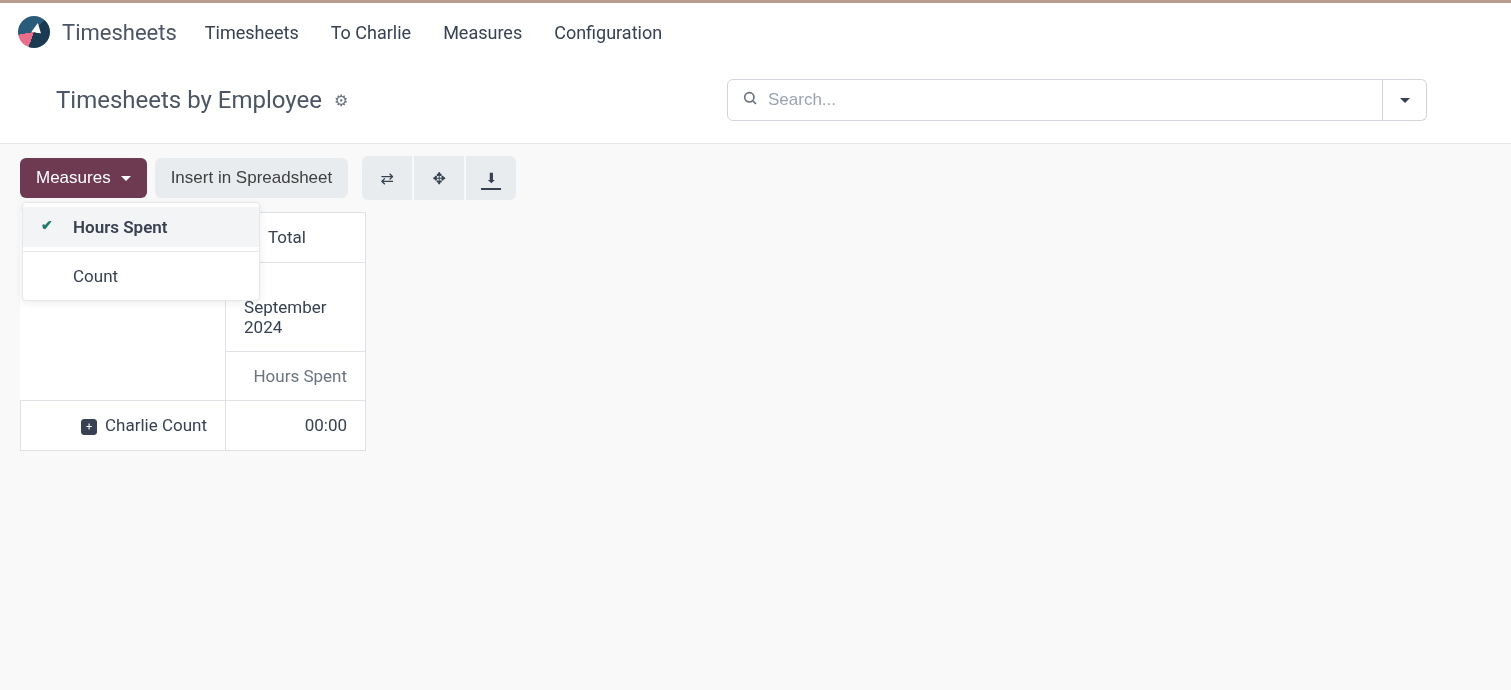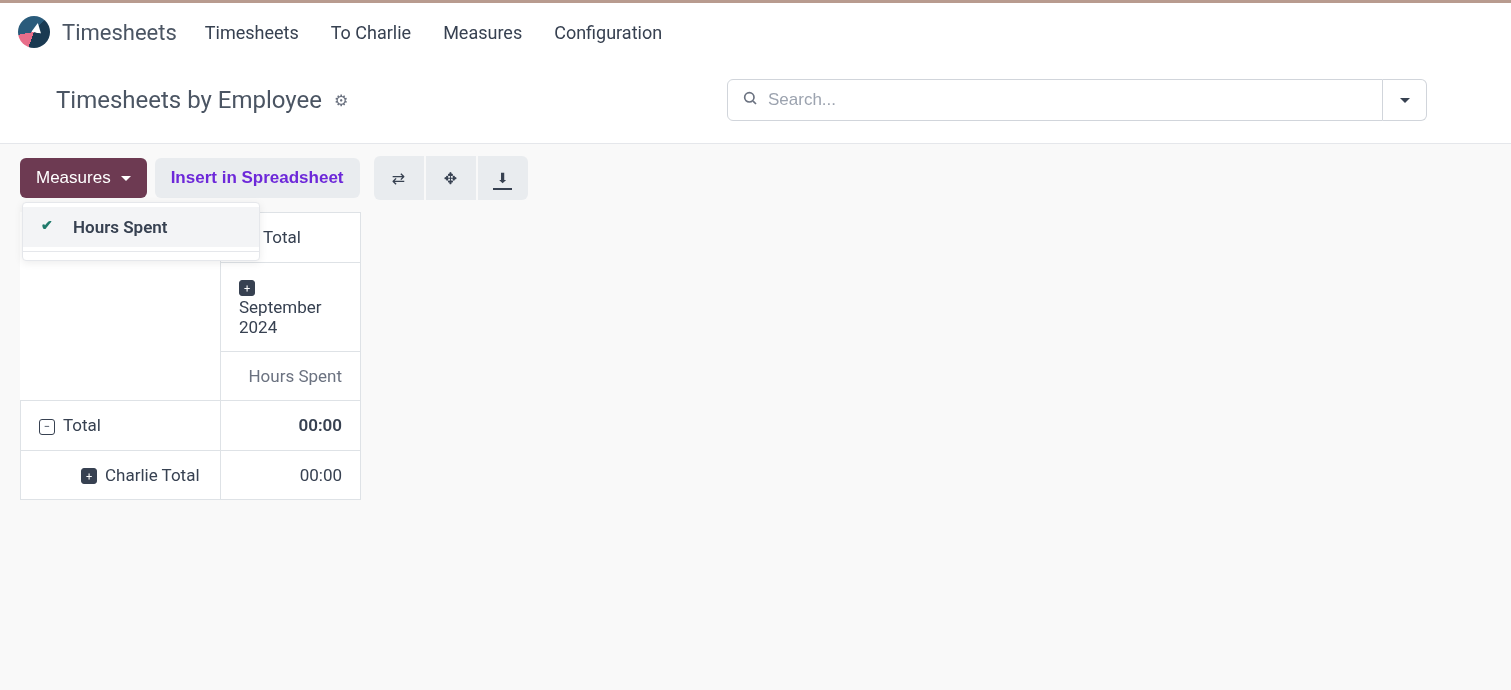--- a/index.html
+++ b/index.html
@@ -155,22 +155,21 @@
   }
   .btn-measures {
     background: #6d3a52;
     color: #fff;
   }
   .btn-measures .caret-down {
     border-top-color: #fff;
   }
   .btn-light {
     background: #e9ecef;
-    color: #6d28d9;
-    font-weight: bold;
+    color: #404040;
   }
   .icon-btn-group {
     display: flex;
     gap: 2px;
     margin-left: 6px;
   }
   .icon-btn {
     background: #e9ecef;
     border: none;
     width: 50px;
@@ -338,20 +337,23 @@
         <span class="download-underline"><span class="download-icon"></span></span>
       </button>
   </div>
 
   <div class="dropdown">
     <div class="dropdown-item selected">
       <span class="check">✔</span>
       <span>Hours Spent</span>
     </div>
     <div class="dropdown-divider"></div>
+    <div class="dropdown-item">
+      <span>Count</span>
+    </div>
   </div>
 </div>
 
 <div class="pivot-wrap">
   <table class="pivot-table">
     <tbody>
         <tr>
       <td style="border:none;background:transparent;"></td>
       <td style="width:140px;">
         <span class="expand-icon">−</span><span>Total</span>
@@ -361,26 +363,20 @@
       <td style="border:none;background:transparent;"></td>
       <td>
         <span class="expand-icon plus">+</span><span>September 2024</span>
       </td>
     </tr>
     <tr>
       <td style="border:none;background:transparent;"></td>
       <td class="num muted">Hours Spent</td>
     </tr>
     <tr>
-      <td style="width:200px;">
-        <span class="expand-icon">−</span><span>Total</span>
-      </td>
-      <td class="num bold">00:00</td>
-    </tr>
-    <tr>
       <td class="row-indent">
-        <span class="expand-icon plus">+</span><span>Charlie Total</span>
+        <span class="expand-icon plus">+</span><span>Charlie Count</span>
       </td>
       <td class="num">00:00</td>
     </tr>
   </tbody>
     </table>
 </div>
 
 </body></html>

